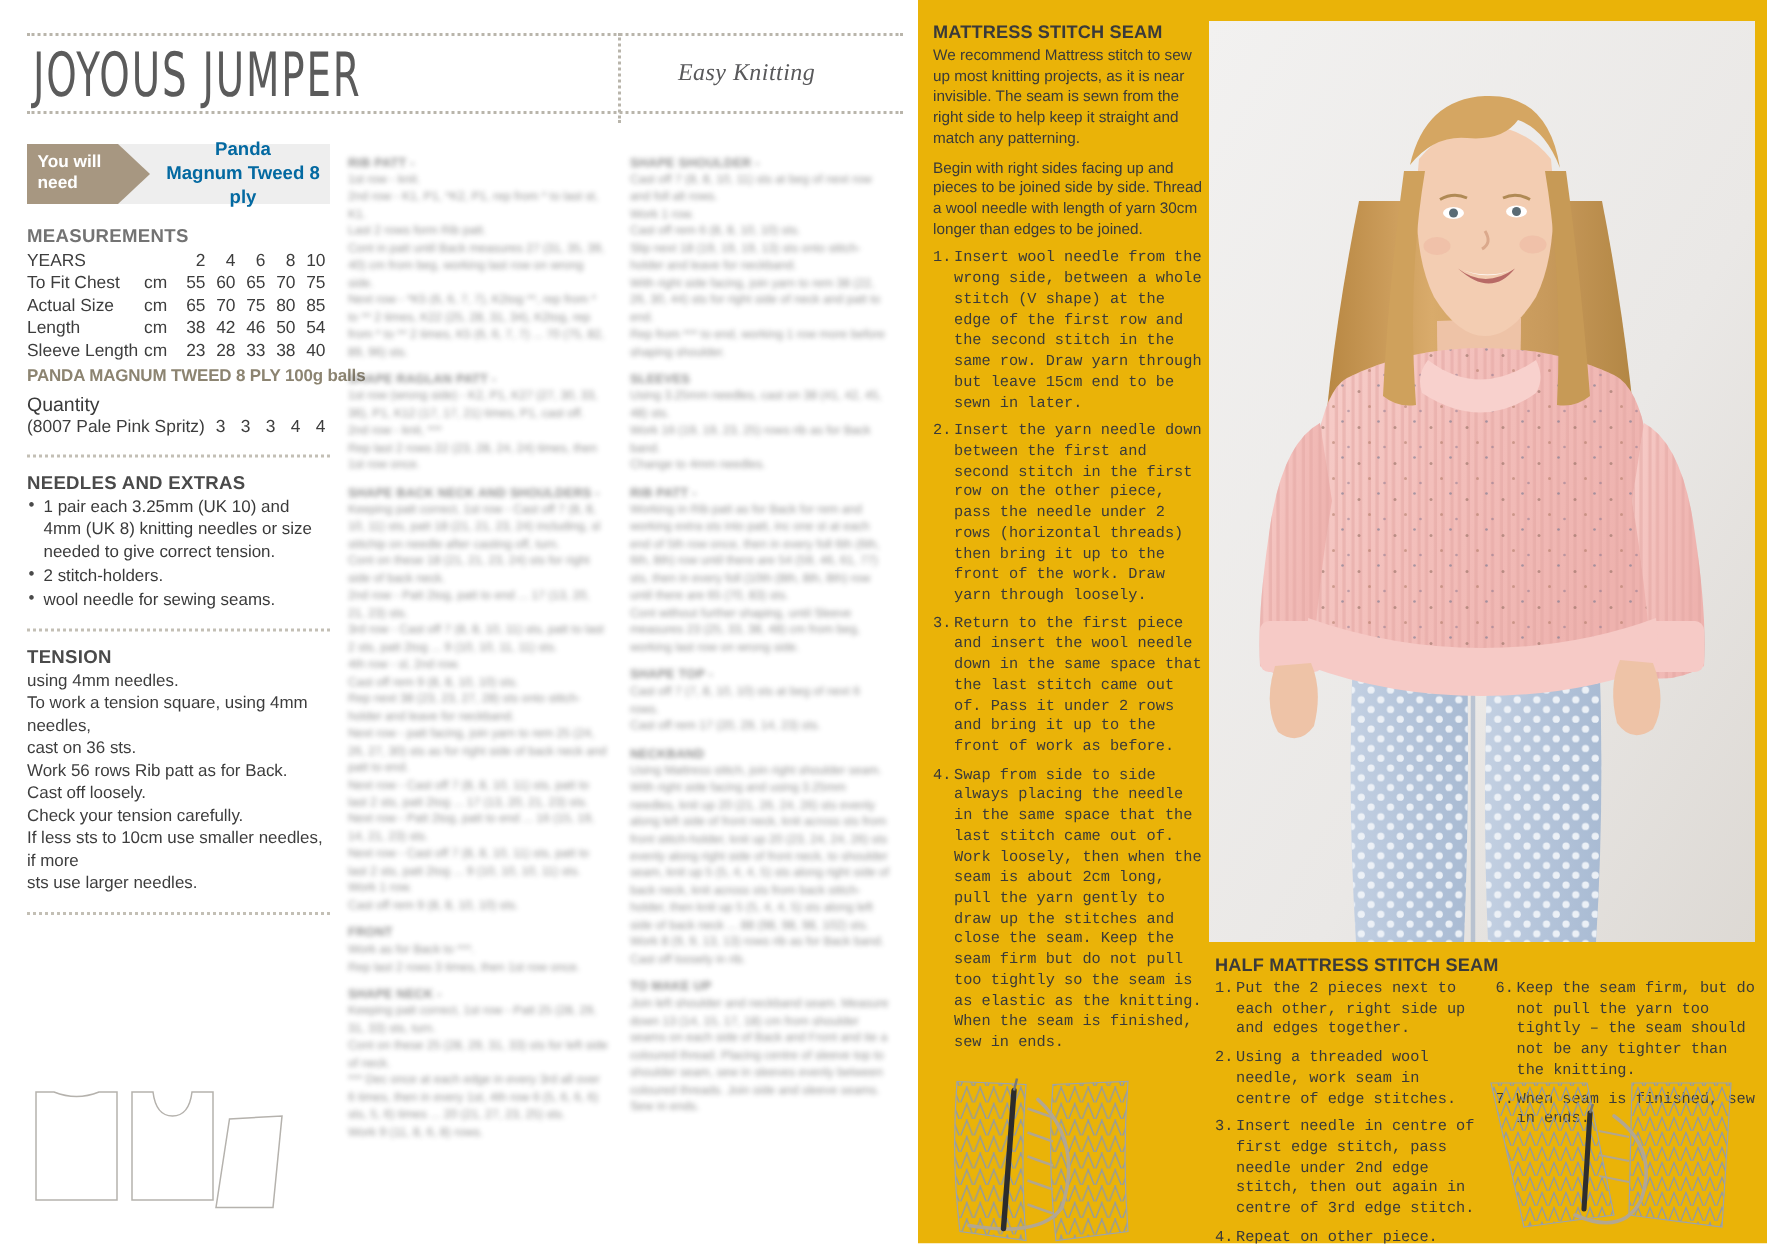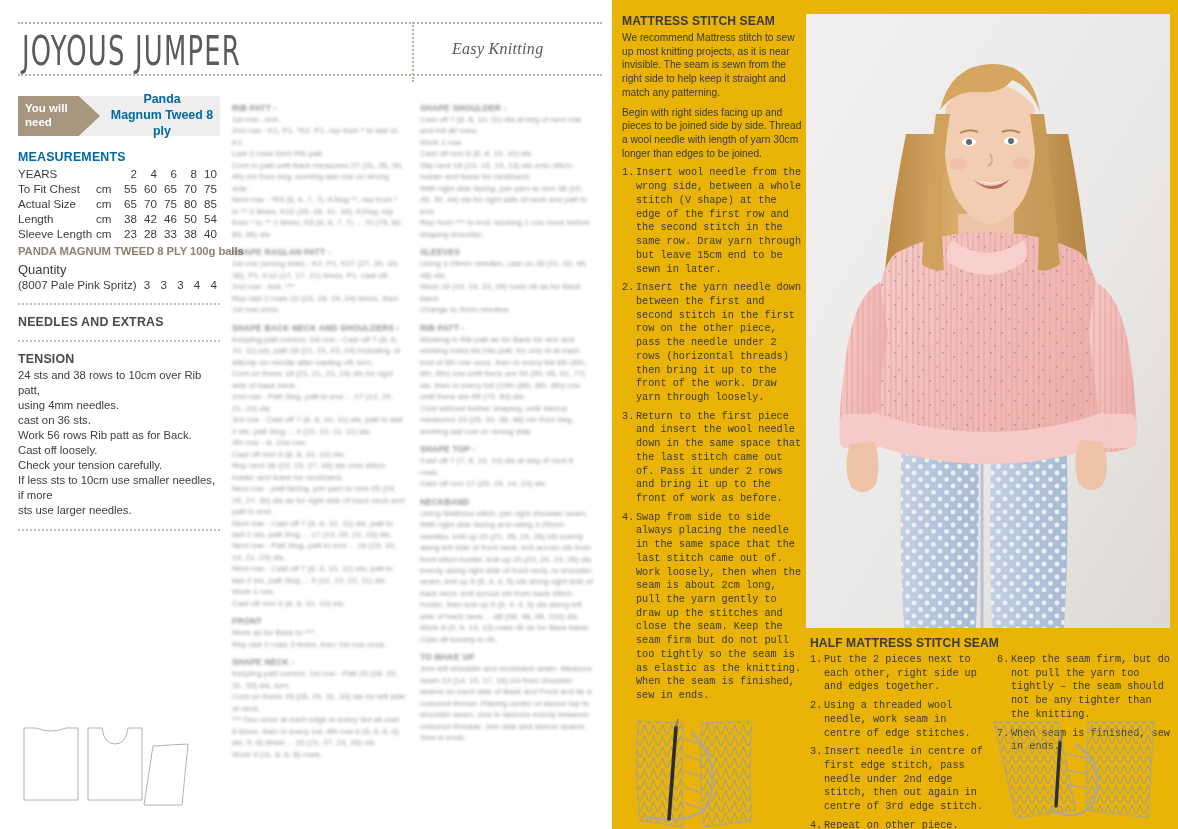--- a/index.html
+++ b/index.html
@@ -56,21 +56,21 @@
     padding: 5px 0 0 7px;
     clip-path: polygon(0 0, 74% 0, 100% 50%, 74% 100%, 0 100%);
   }
   #yarn-name {
     position: absolute; left: 90px; top: 0; right: 4px; height: 40px;
     display: flex; flex-direction: column; align-items: center; justify-content: center;
     font-size: 12.4px; font-weight: bold; color: #0369a1; line-height: 1.28; text-align: center;
   }
 
   .sec-head {
-    font-size: 12.4px; font-weight: bold; color: #0369a1;
+    font-size: 12.4px; font-weight: bold; color: #737373;
     letter-spacing: .2px; margin-bottom: 2px;
   }
   .sec-head.dark { color: #4a4a4a; }
 
   table.meas { width: 100%; border-collapse: collapse; font-size: 11.6px; color: #3d3d3d; }
   table.meas td { padding: 1px 0; white-space: nowrap; }
   table.meas td.lbl { text-align: left; width: 78px; }
   table.meas td.unit { width: 24px; text-align: left; color: #3d3d3d; }
   table.meas td.num { width: 20px; text-align: right; padding-right: 3px; }
 
@@ -230,27 +230,32 @@
               <td class="num">3</td>
               <td class="num">4</td>
               <td class="num">4</td>
             </tr>
           </tbody>
       </table>
 
       <div class="sep"></div>
 
       <div class="sec-head dark">NEEDLES AND EXTRAS</div>
+      <ul class="bullets" id="needles-list">
+          <li>1 pair each 3.25mm (UK 10) and 4mm (UK 8) knitting needles or size needed to give correct tension.</li>
+          <li>2 stitch-holders.</li>
+          <li>wool needle for sewing seams.</li>
+        </ul>
 
       <div class="sep"></div>
 
       <div class="sec-head dark">TENSION</div>
       <div class="body-lines" id="tension-lines">
-          <p>24 sts and 38 rows to 10cm over Rib patt,</p>
           <p>using 4mm needles.</p>
+          <p>To work a tension square, using 4mm needles,</p>
           <p>cast on 36 sts.</p>
           <p>Work 56 rows Rib patt as for Back.</p>
           <p>Cast off loosely.</p>
           <p>Check your tension carefully.</p>
           <p>If less sts to 10cm use smaller needles, if more</p>
           <p>sts use larger needles.</p>
         </div>
 
       <div class="sep"></div>
     </div>

